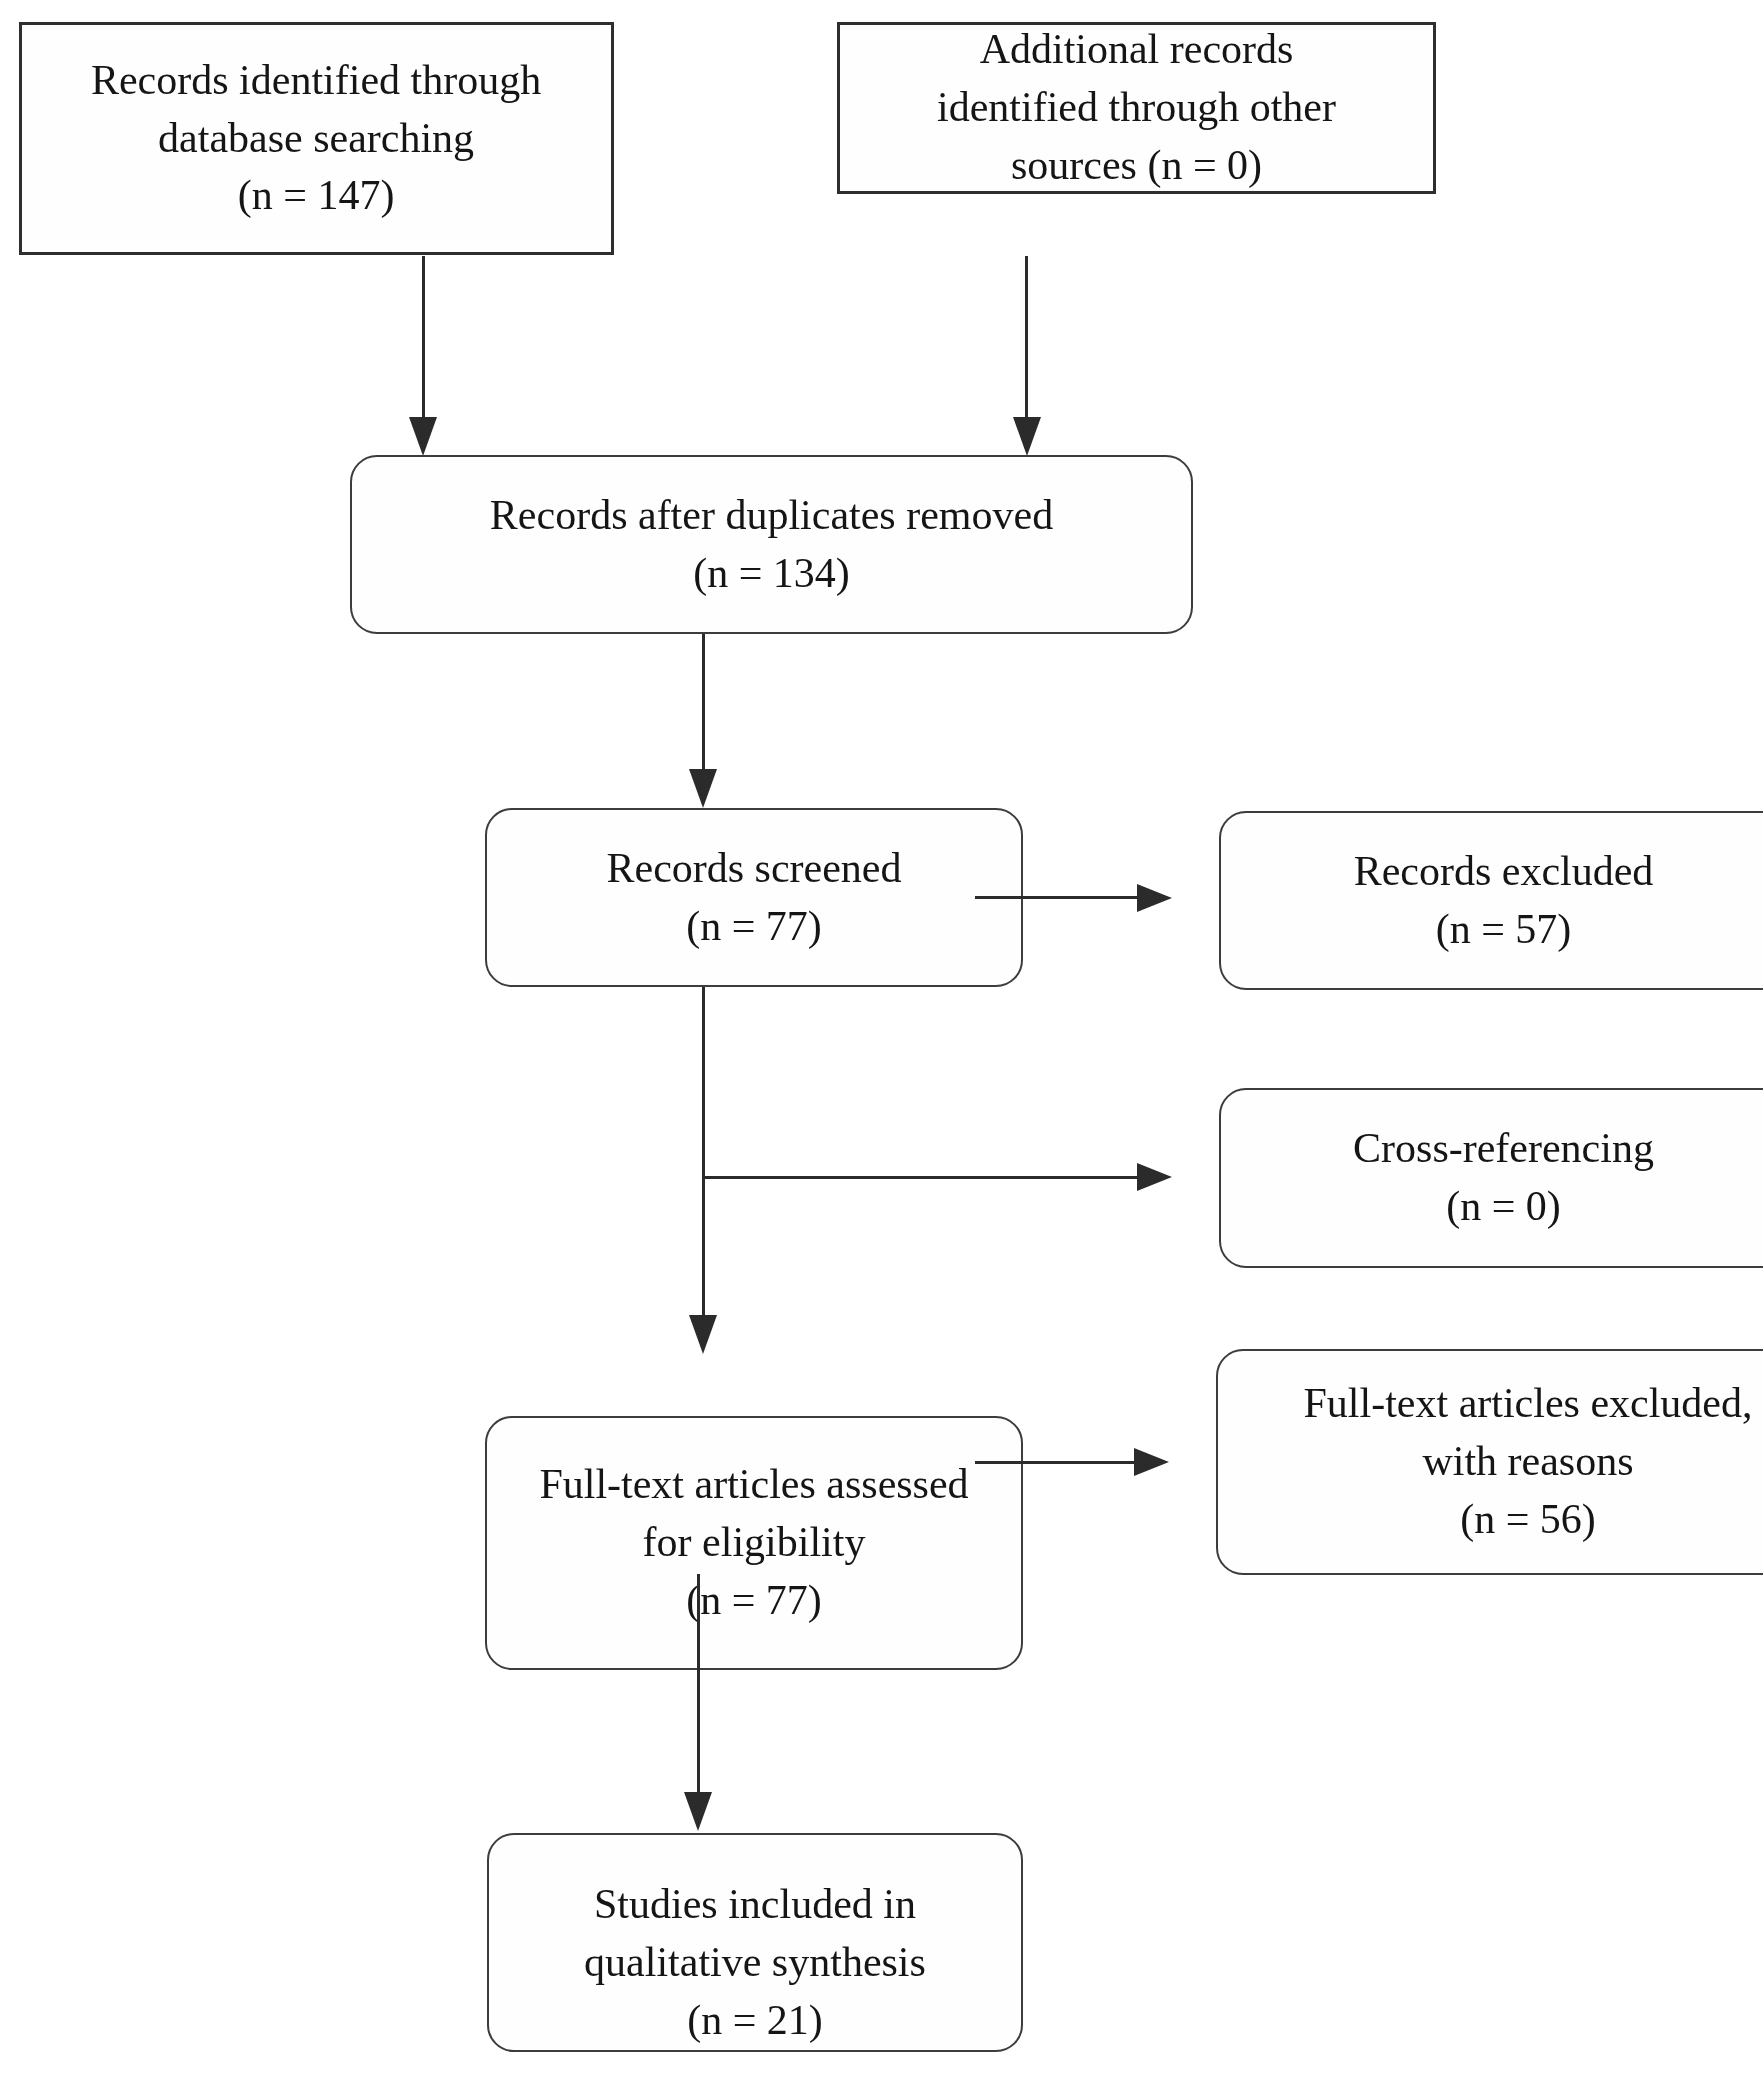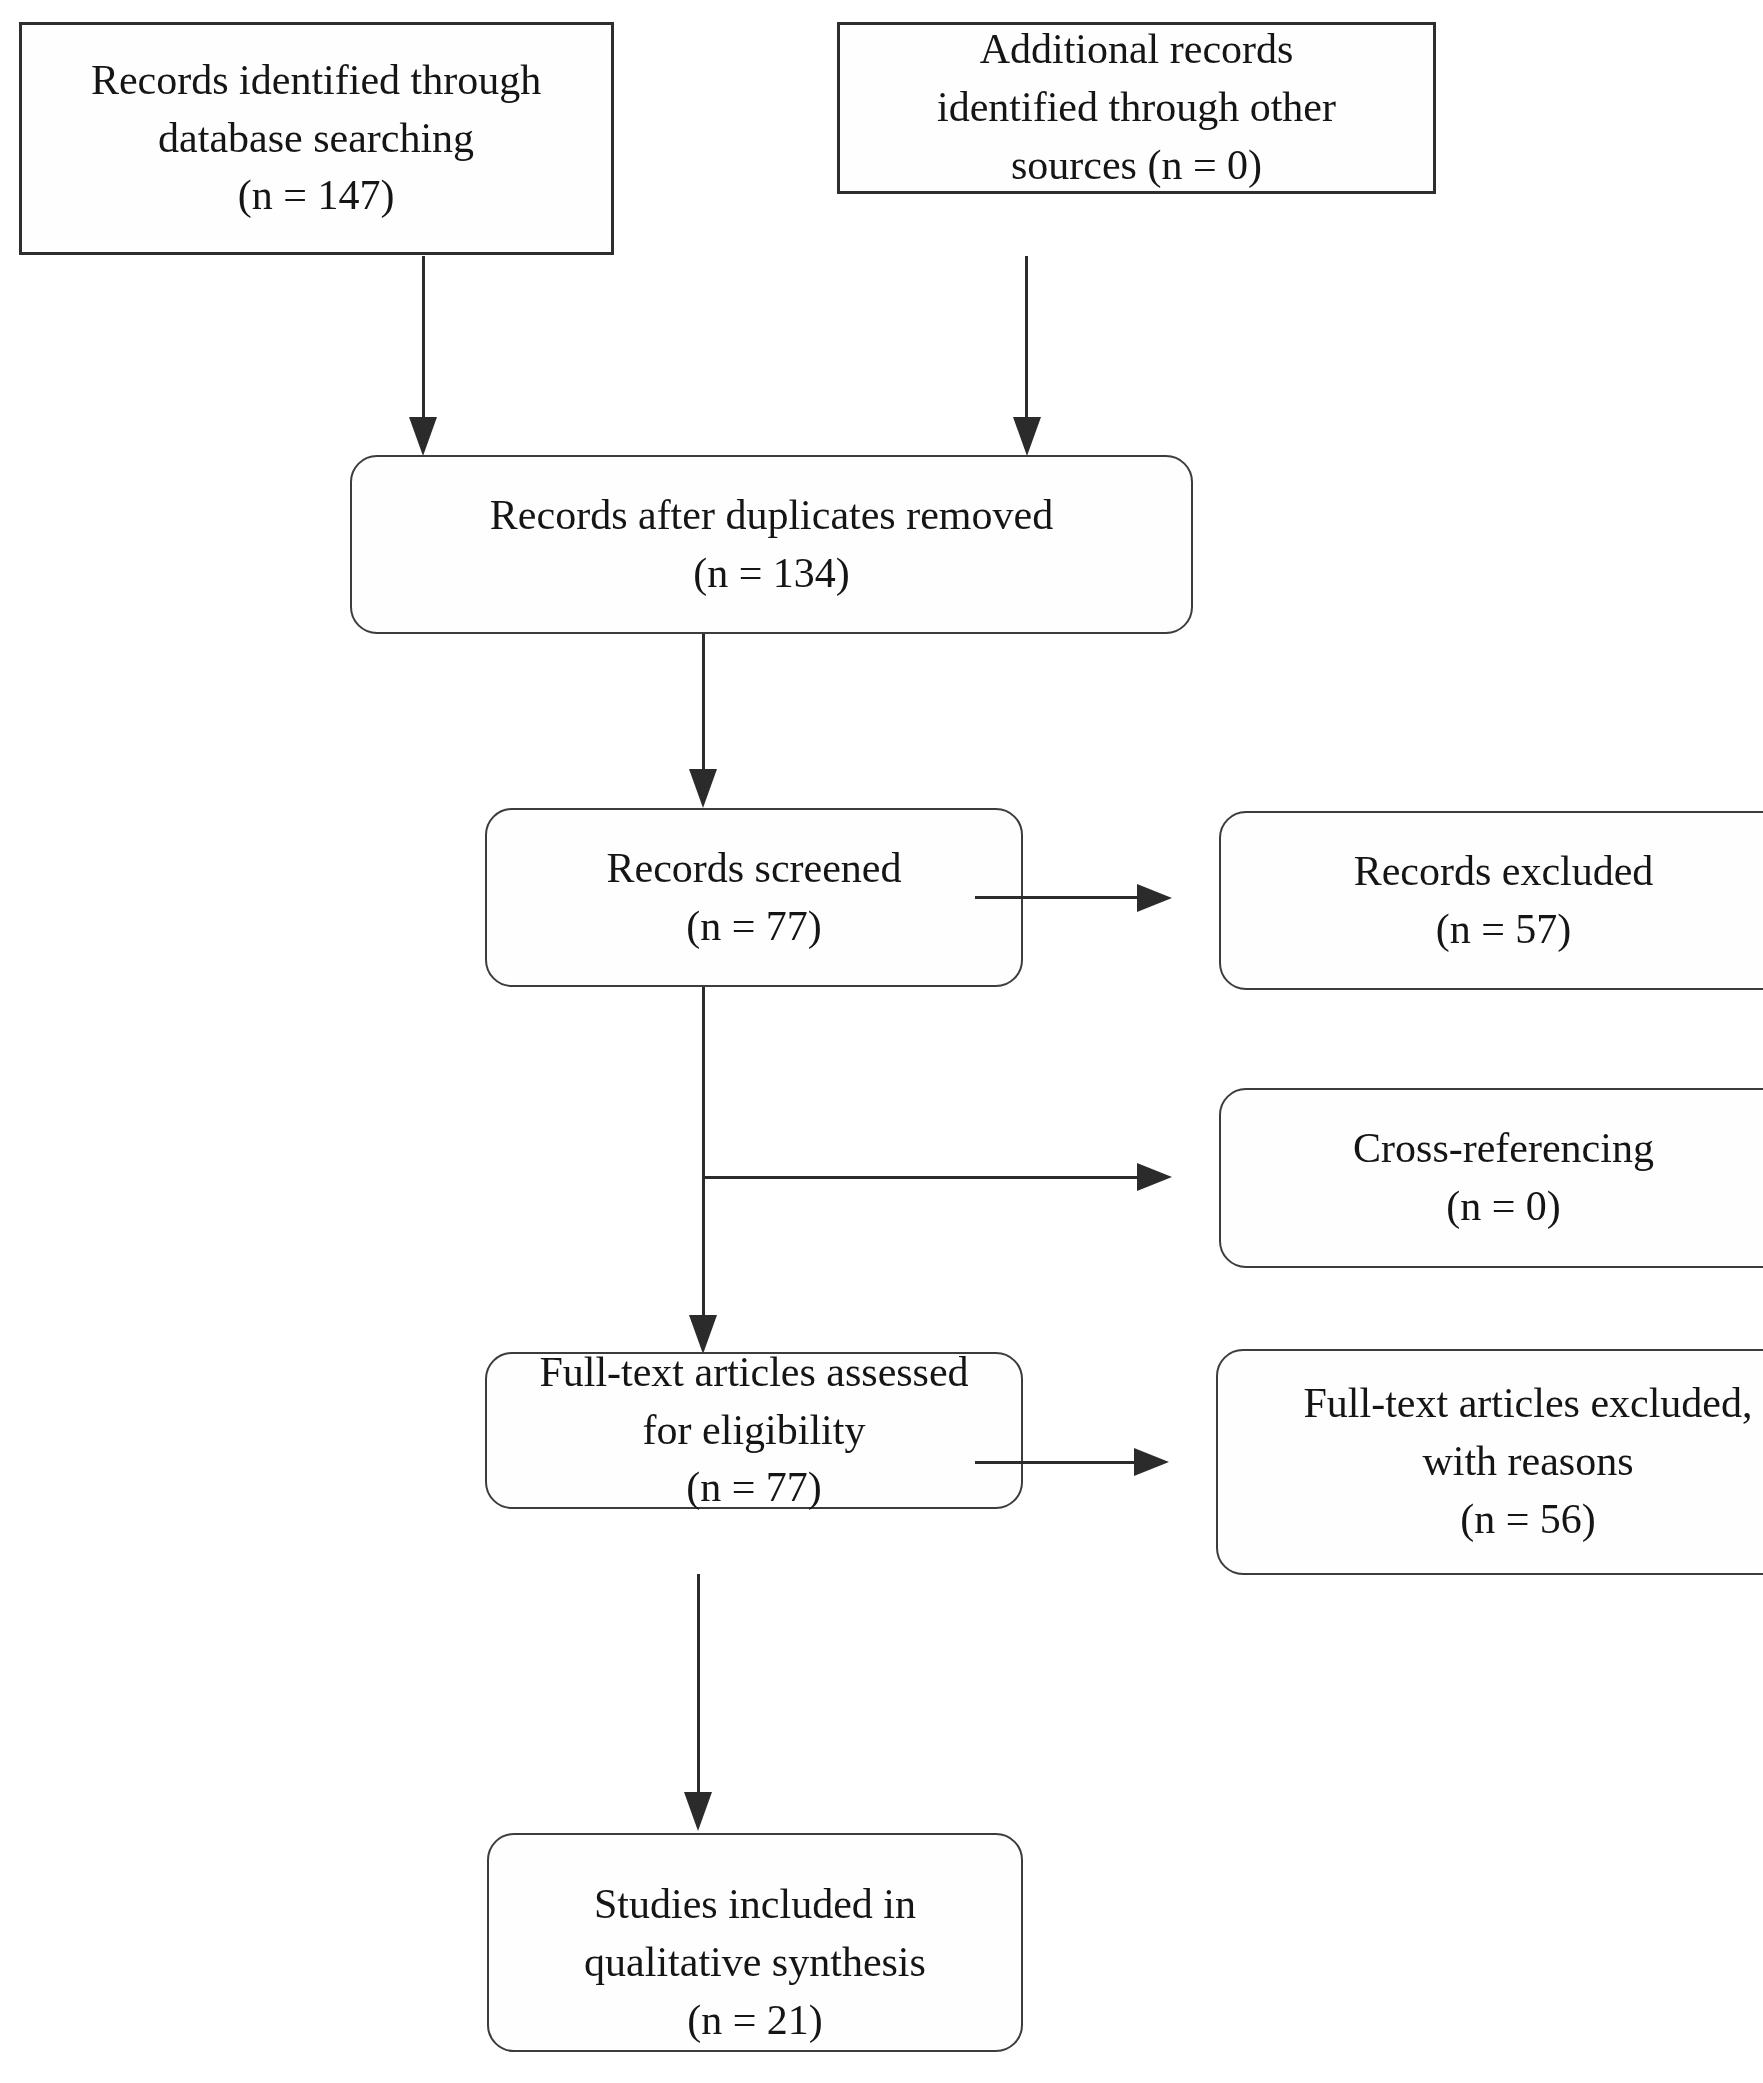--- a/index.html
+++ b/index.html
@@ -99,21 +99,21 @@
   <div class="arr-down" style="left:689px;top:1315px;"></div>
 
   <div class="hline" style="left:703px;top:1176px;width:435px;"></div>
   <div class="arr-right" style="left:1137px;top:1163px;"></div>
 
   <div class="box rounded" style="left:1171px;top:1088px;width:569px;height:180px;text-align:center;">
     <span class="box-label">Cross-referencing
 (n = 0)</span>
   </div>
 
-  <div class="box rounded" style="left:437px;top:1352px;width:538px;height:157px;">
+  <div class="box rounded" style="left:437px;top:1416px;width:538px;height:254px;">
     <span class="box-label">Full-text articles assessed
 for eligibility
 (n = 77)</span>
   </div>
 
   <div class="hline" style="left:975px;top:1461px;width:161px;"></div>
   <div class="arr-right" style="left:1134px;top:1448px;"></div>
 
   <div class="box rounded" style="left:1168px;top:1349px;width:624px;height:226px;">
     <span class="box-label">Full-text articles excluded,

